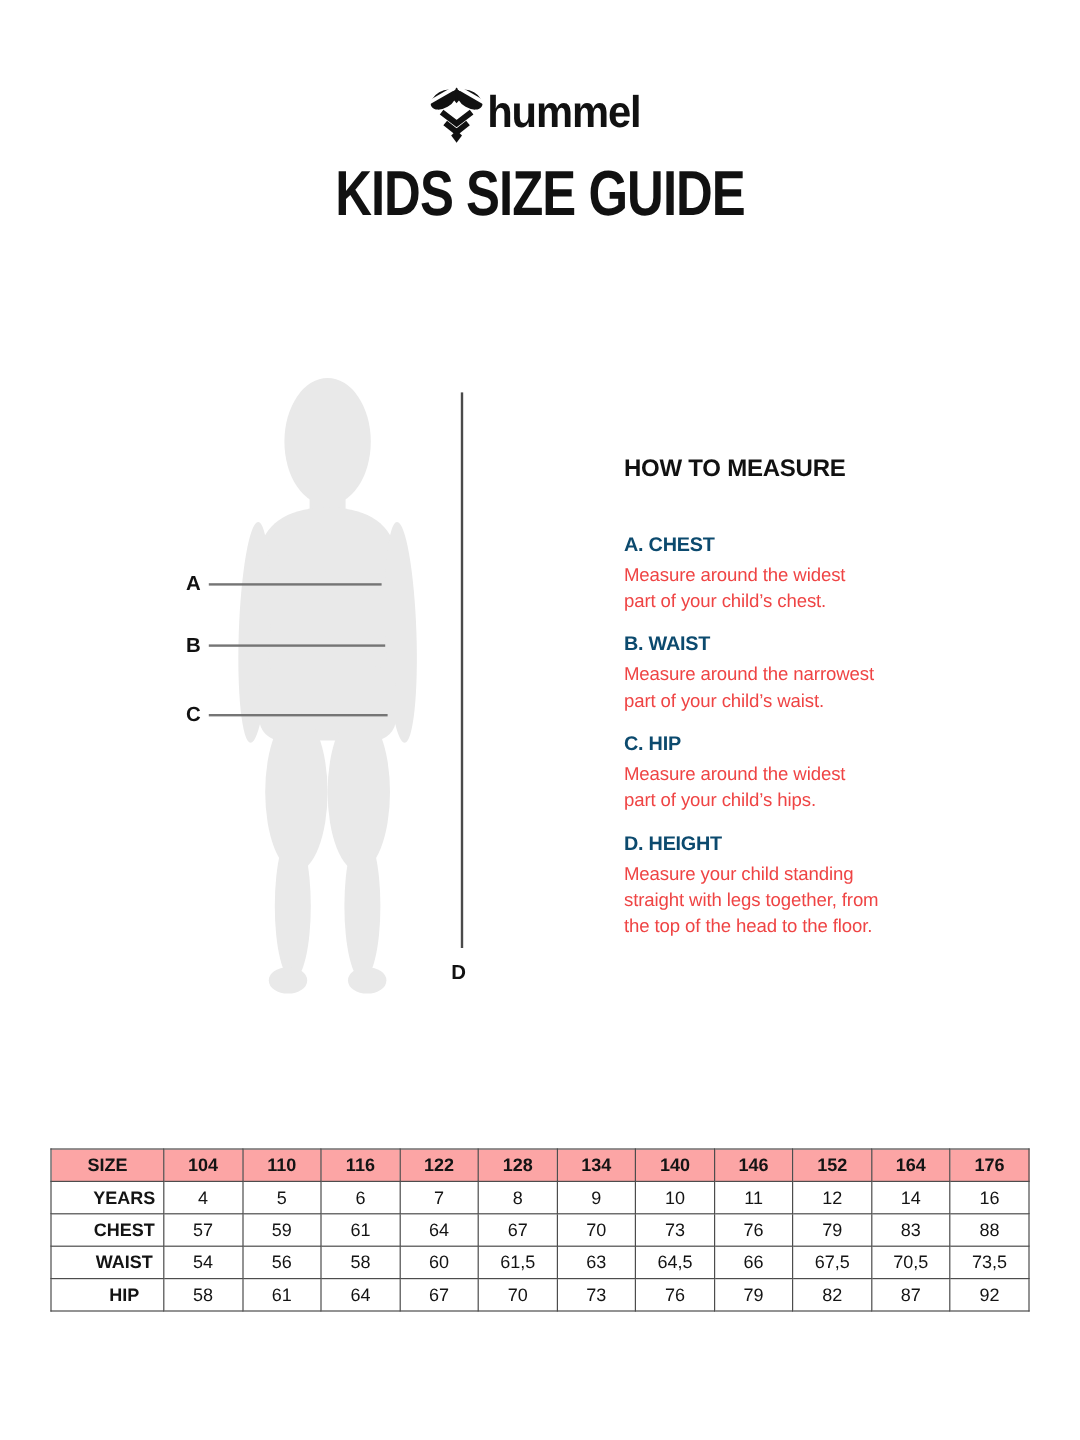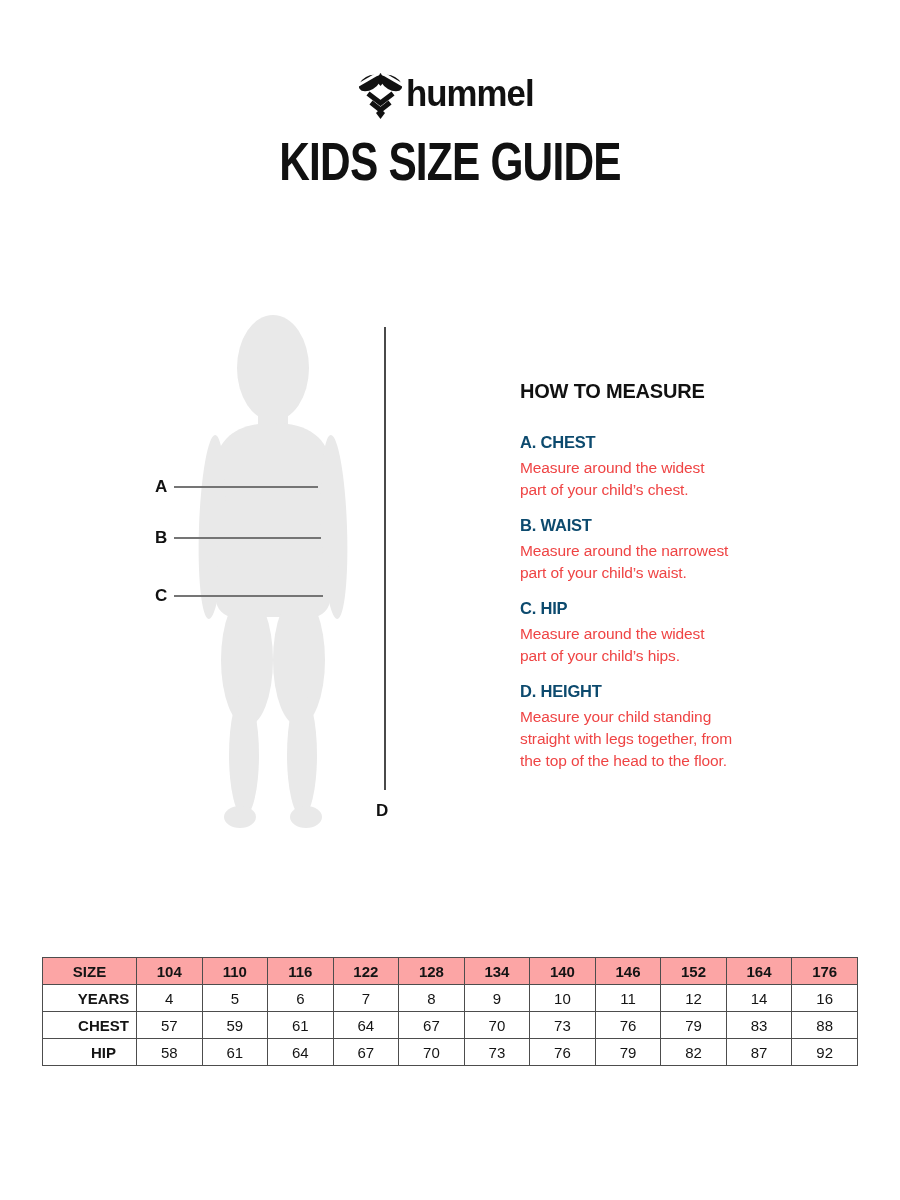--- a/index.html
+++ b/index.html
@@ -44,21 +44,21 @@
   }
   .label-a { left: 155px; top: 477px; }
   .label-b { left: 155px; top: 528px; }
   .label-c { left: 155px; top: 586px; }
   .label-d { left: 376px; top: 801px; }
 
   
   .measure-panel { position: absolute; left: 520px; top: 380px; width: 250px; }
   .measure-heading {
     font-size: 20px; font-weight: bold; color: #111;
-    letter-spacing: -0.2px; margin-bottom: 30px;
+    letter-spacing: -0.2px; margin-bottom: 42px;
   }
   .measure-section { margin-bottom: 15px; }
   .measure-section-title {
     font-size: 16.5px; font-weight: bold; color: #0c4a6e; margin-bottom: 5px;
     letter-spacing: -0.2px;
   }
   .measure-section-line {
     font-size: 15.5px; line-height: 22px; color: #ef4444;
     letter-spacing: -0.1px;
   }
@@ -220,20 +220,34 @@
           <td>64</td>
           <td>67</td>
           <td>70</td>
           <td>73</td>
           <td>76</td>
           <td>79</td>
           <td>83</td>
           <td>88</td>
         </tr>
         <tr>
+          <td class="row-label">WAIST</td>
+          <td>54</td>
+          <td>56</td>
+          <td>58</td>
+          <td>60</td>
+          <td>61,5</td>
+          <td>63</td>
+          <td>64,5</td>
+          <td>66</td>
+          <td>67,5</td>
+          <td>70,5</td>
+          <td>73,5</td>
+        </tr>
+        <tr>
           <td class="row-label">HIP</td>
           <td>58</td>
           <td>61</td>
           <td>64</td>
           <td>67</td>
           <td>70</td>
           <td>73</td>
           <td>76</td>
           <td>79</td>
           <td>82</td>

